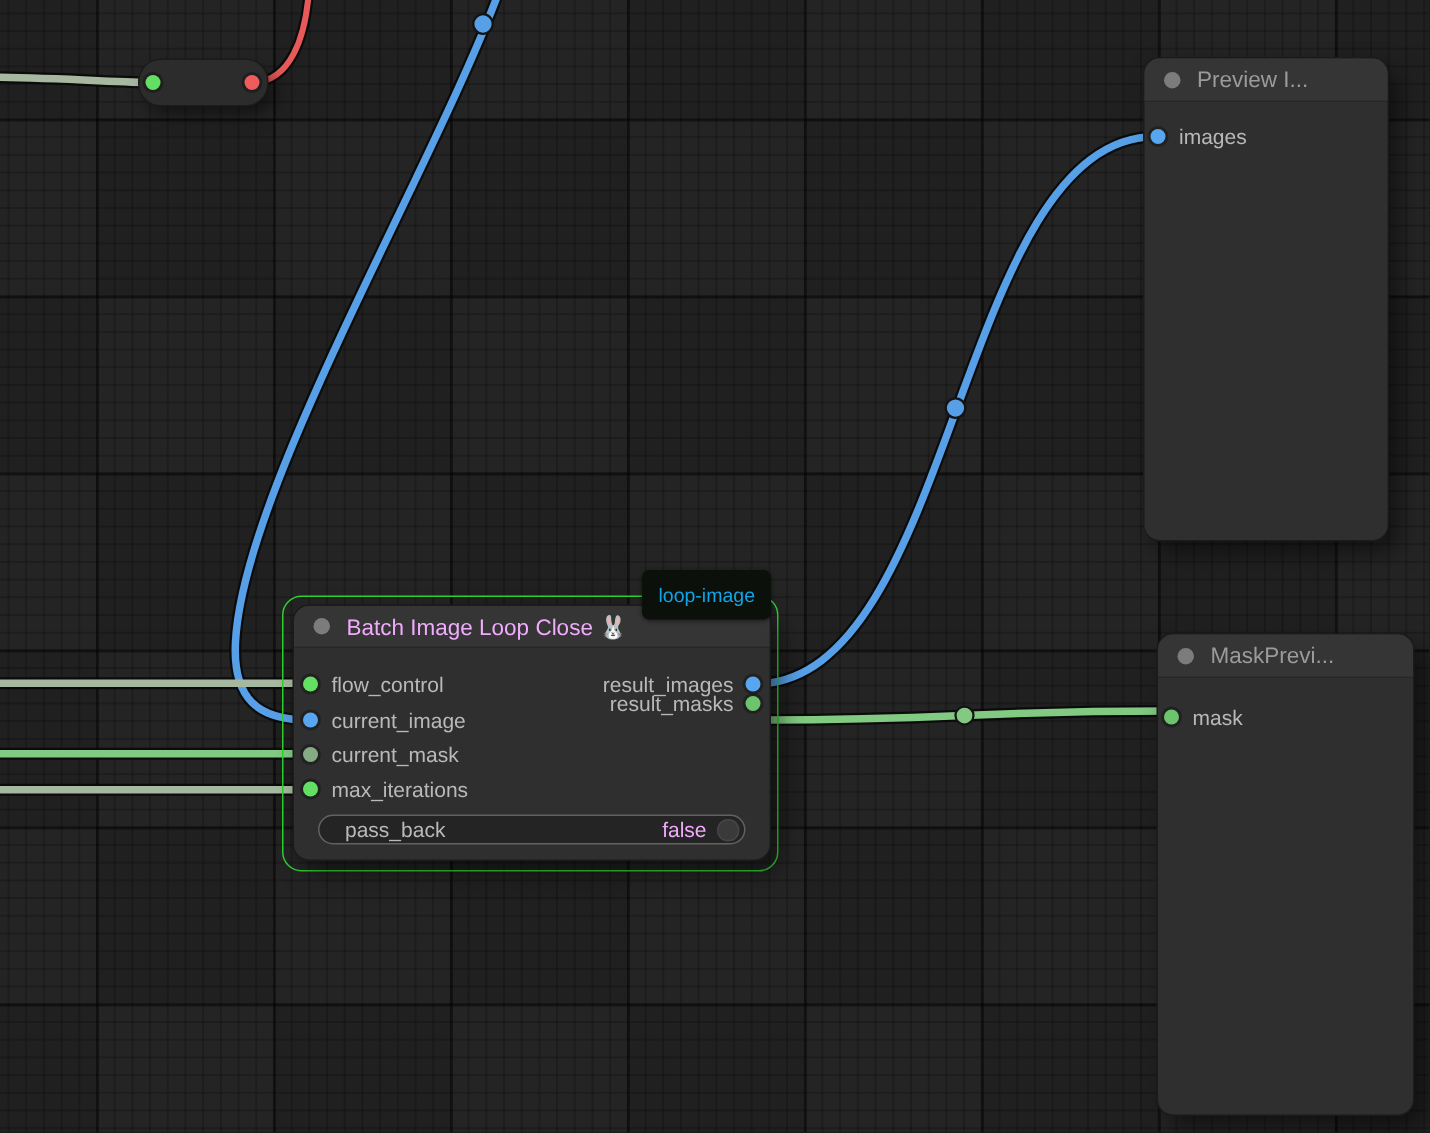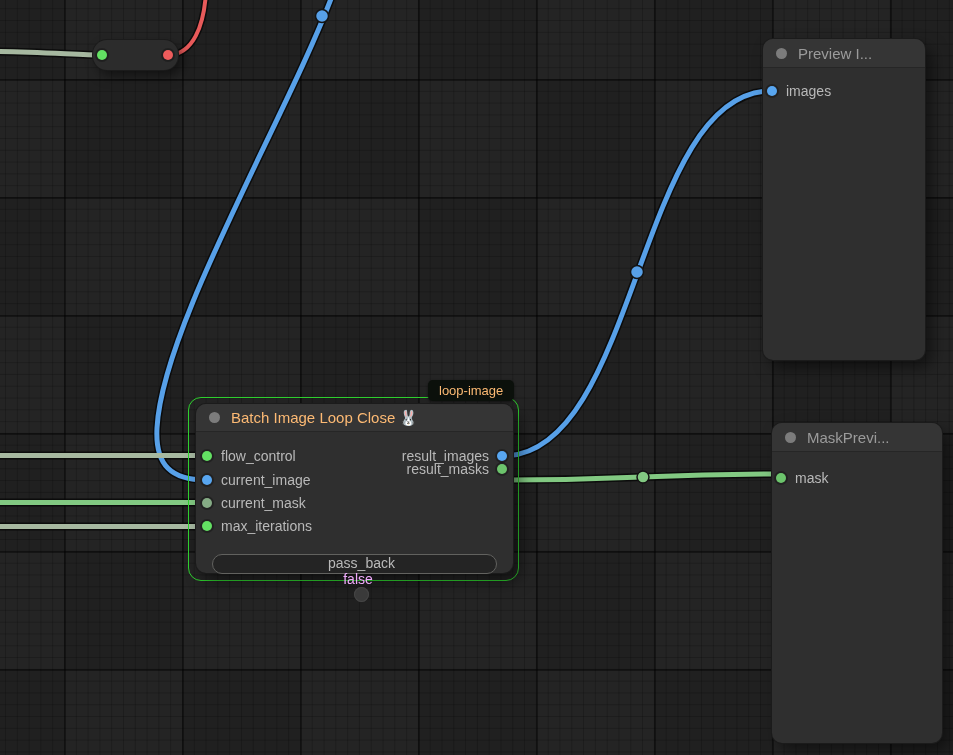--- a/index.html
+++ b/index.html
@@ -46,72 +46,72 @@
   .tdot {
     width: 11px; height: 11px; border-radius: 50%;
     margin-left: 13px; flex: 0 0 auto;
   }
   .ttext {
     margin-left: 11px;
     font-size: 15px;
     color: #9b9b9b;
     white-space: nowrap; overflow: hidden;
   }
-  .loopnode .ttext { color: #fdba74; }
+  .loopnode .ttext { color: #f0abfc; }
 
   .row {
     position: absolute; left: 0; right: 0; height: 22px;
     display: flex; align-items: center; text-align: center;
   }
   .row.out { flex-direction: row-reverse; }
   .port {
     width: 10px; height: 10px; border-radius: 50%;
     flex: 0 0 auto;
     box-shadow: 0 0 0 2px rgba(0,0,0,0.28);
   }
   .row.in .port { margin-left: 6px; }
   .row.out .port { margin-right: 6px; }
   .row.in .plabel { margin-left: 9px; }
   .row.out .plabel { margin-right: 8px; }
   .plabel { color: #b9b9b9; white-space: nowrap; }
 
   .widget {
-    position: absolute; left: 16px; right: 16px; top: 150px; height: 20px;
+    position: absolute; left: 16px; right: 16px; top: 139px; height: 20px;
     background: #242424;
     border: 1px solid #62625f;
     border-radius: 10px;
     display: flex; align-items: center;
     padding: 0 3px 0 17px;
-    color: #b9b9b9; font-size: 14px; flex-direction: column;
+    color: #b9b9b9; font-size: 14px;
   }
   .wlabel { flex: 1 1 auto; }
   .wvalue { margin-right: 7px; color: #f0abfc; }
   .wknob {
     width: 15px; height: 15px; border-radius: 50%;
     background: #3a3a3a;
     box-shadow: inset 0 0 0 1px #454545;
     flex: 0 0 auto;
   }
 
   .sel-outline {
     position: absolute;
     left: 188px; top: 397px; width: 331px; height: 184px;
     border: 1px solid #2fd12f;
     border-radius: 13px;
     z-index: 3;
     pointer-events: none;
   }
   .badge {
     position: absolute;
-    left: 428px; top: 380px; height: 21px;
+    left: 428px; top: 380px; height: 33px;
     background: #0b100b;
     border-radius: 5px;
     padding: 0 11px;
     display: flex; align-items: center;
-    color: #fdba74; font-size: 13px;
+    color: #0ea5e9; font-size: 13px;
     z-index: 5;
     box-shadow: 0 1px 3px rgba(0,0,0,0.5);
   }
 
   .reroute {
     position: absolute;
     left: 93px; top: 40px; width: 85px; height: 30px;
     background: #2c2c2c;
     border-radius: 14px;
     box-shadow: 0 0 0 1px #1b1b1b, 5px 6px 12px rgba(0,0,0,0.5);

